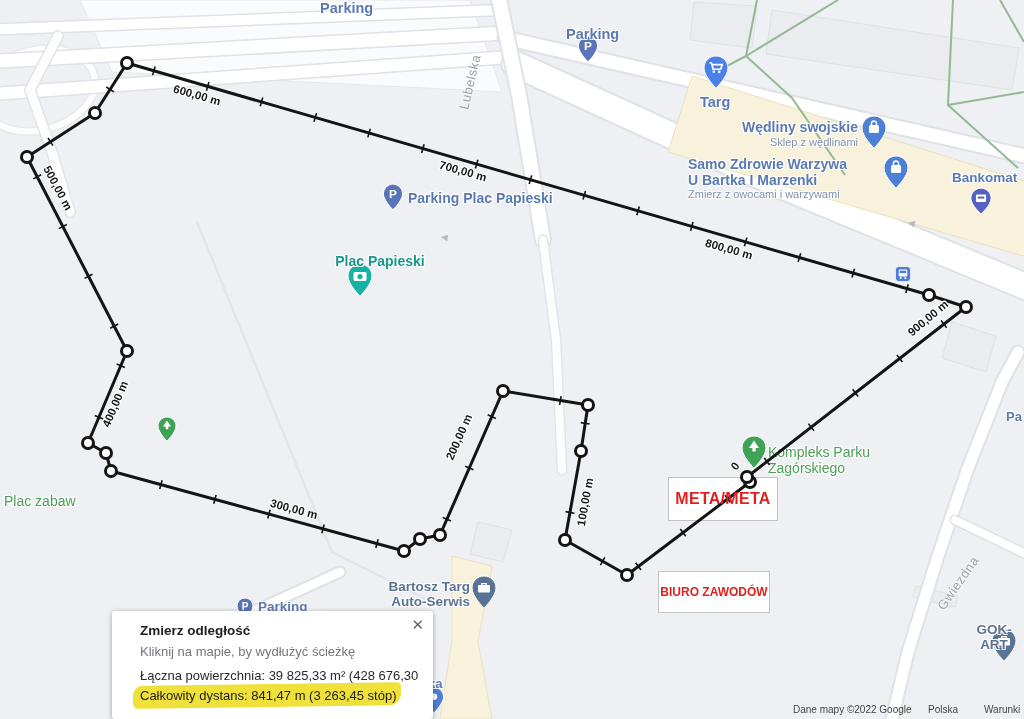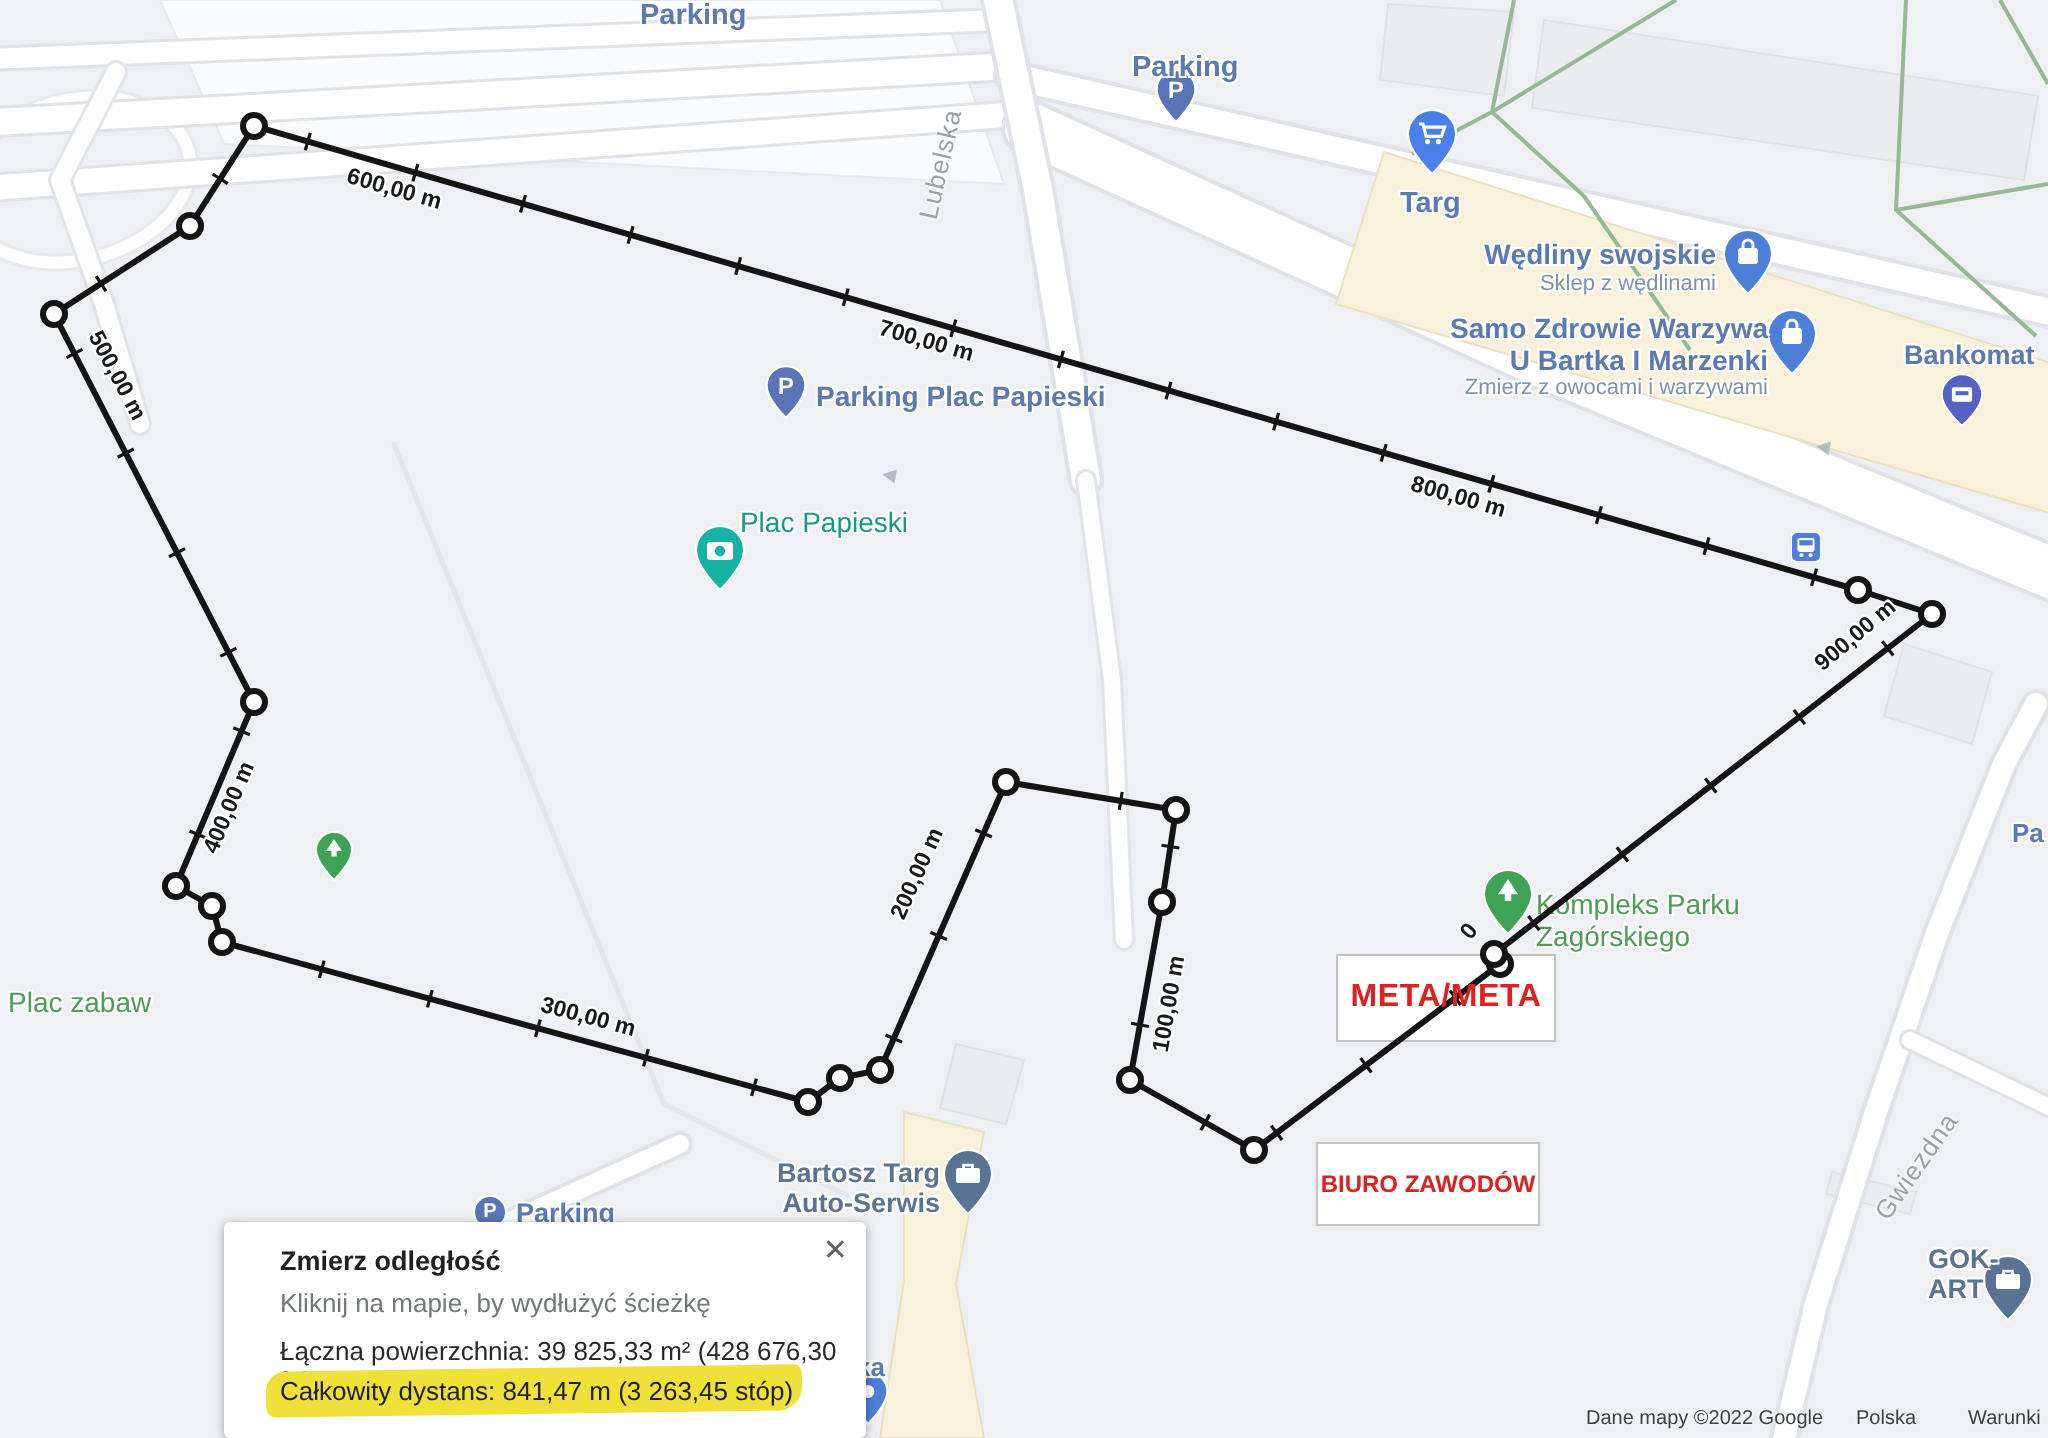--- a/index.html
+++ b/index.html
@@ -7,23 +7,23 @@
          font-family:"Liberation Sans","DejaVu Sans",sans-serif;background:#eef0f3;}
   #stage *{box-sizing:border-box;}
   svg.layer{position:absolute;left:0;top:0;}
   #map-base{z-index:1;}
   .ovl-box{position:absolute;background:#fff;border:1px solid #c3c3c3;z-index:2;}
   .pin{position:absolute;transform:translate(-50%,-100%);z-index:3;}
   .plbl{position:absolute;z-index:3;line-height:1.12;
         text-shadow:-1px -1px 0 rgba(255,255,255,.95),1px -1px 0 rgba(255,255,255,.95),
                     -1px 1px 0 rgba(255,255,255,.95),1px 1px 0 rgba(255,255,255,.95);}
   .blue{color:var(--label-blue,#5b7ab2);font-weight:bold;font-size:14px;}
-  .muted-blue{color:#5b7392;font-weight:bold;font-size:13.5px;}
+  .muted-blue{color:#5b7392;font-weight:bold;font-size:13.5px;text-align:center;}
   .green{color:var(--label-green,#4c9e57);font-weight:normal;font-size:14px;}
-  .teal{color:var(--label-teal,#18988b);font-weight:normal;font-size:14px;margin-left:32px;}
+  .teal{color:var(--label-teal,#18988b);font-weight:bold;font-size:14px;}
   .sub{font-weight:normal;font-size:11px;color:#7e92b0;}
   .street{position:absolute;z-index:3;color:#9aa1a9;font-size:13px;letter-spacing:.5px;
           text-shadow:0 0 2px #fff,0 0 2px #fff;}
   #route-svg{z-index:4;}
   .dist{position:absolute;z-index:5;font-size:11.5px;font-weight:600;color:#16181a;white-space:nowrap;
         text-shadow:-1px -1px 0 #fff,1px -1px 0 #fff,-1px 1px 0 #fff,1px 1px 0 #fff,0 0 2px #fff;}
   .ovl-text{position:absolute;z-index:6;transform:translate(-50%,-50%);white-space:nowrap;
             color:var(--accent-red,#e01f1f);font-weight:bold;}
   .ovl-text.start{font-size:16px;letter-spacing:.3px;}
   .ovl-text.biuro{font-size:12px;}
@@ -204,21 +204,21 @@
       </svg>
   </div>
 
   <div class="plbl blue" style="left:320px;top:0px;font-size:14.5px">Parking</div>
   <div class="plbl blue" style="left:566px;top:26px;font-size:14.5px">Parking</div>
   <div class="plbl blue" style="left:700px;top:94px;font-size:14.5px">Targ</div>
   <div class="plbl blue" style="left:698px;top:120px;width:160px;text-align:right">
     <div>Wędliny swojskie</div>
     <div class="sub">Sklep z wędlinami</div>
   </div>
-  <div class="plbl blue" style="left:688px;top:157px;width:196px;text-align:right">
+  <div class="plbl blue" style="left:688px;top:157px;width:196px;">
     <div>Samo Zdrowie Warzywa</div>
     <div>U Bartka I Marzenki</div>
     <div class="sub">Zmierz z owocami i warzywami</div>
   </div>
   <div class="plbl blue" style="left:952px;top:170px;font-size:13.5px">Bankomat</div>
   <div class="plbl blue" style="left:408px;top:191px">Parking Plac Papieski</div>
   <div class="plbl teal" style="left:330px;top:254px;width:100px;text-align:center">Plac Papieski</div>
   <div class="plbl green" style="left:768px;top:445px">
     <div>Kompleks Parku</div>
     <div>Zagórskiego</div>

